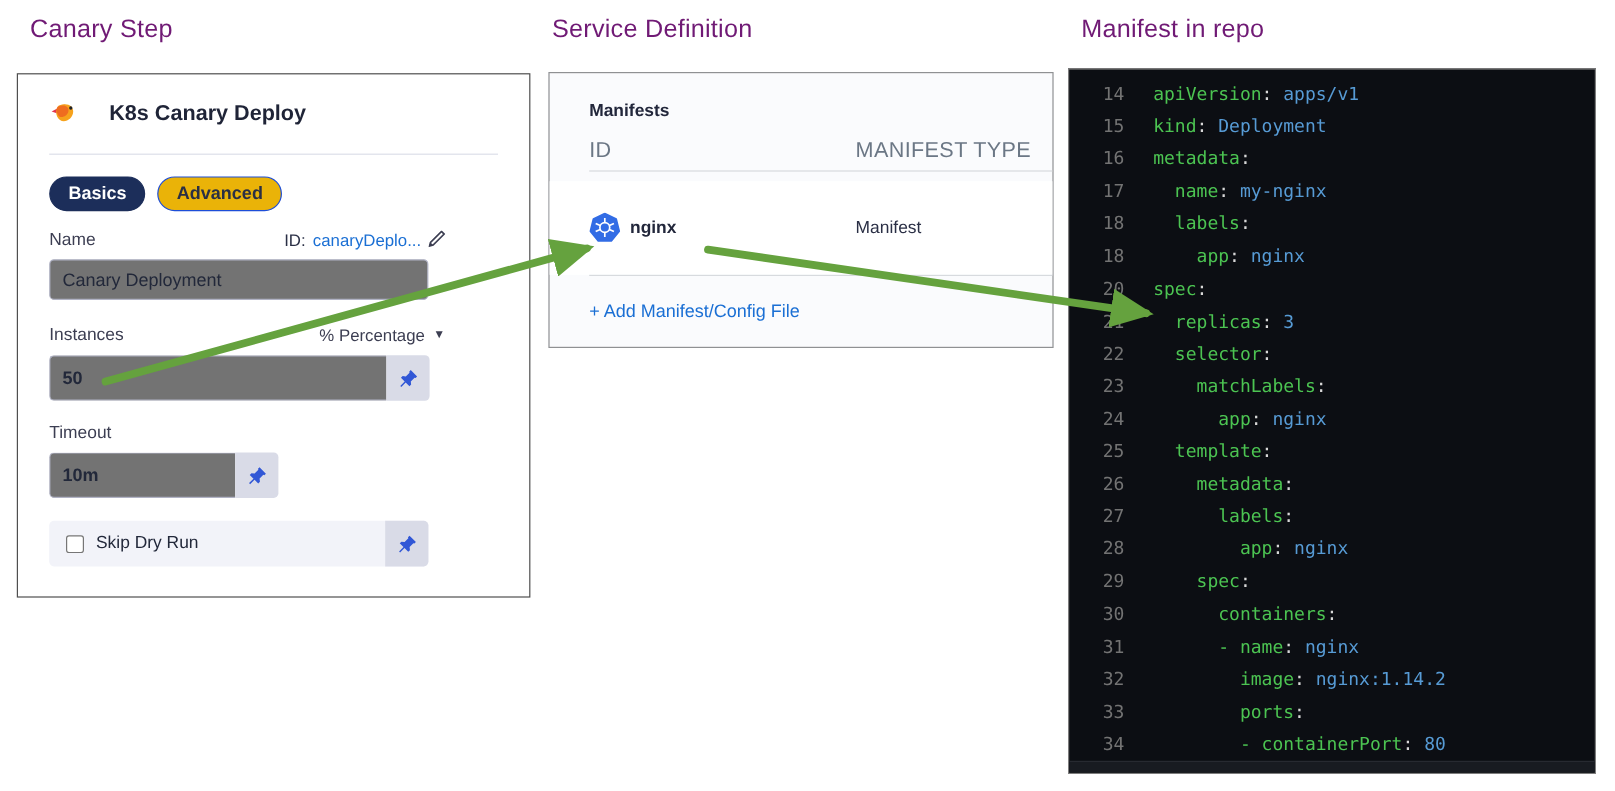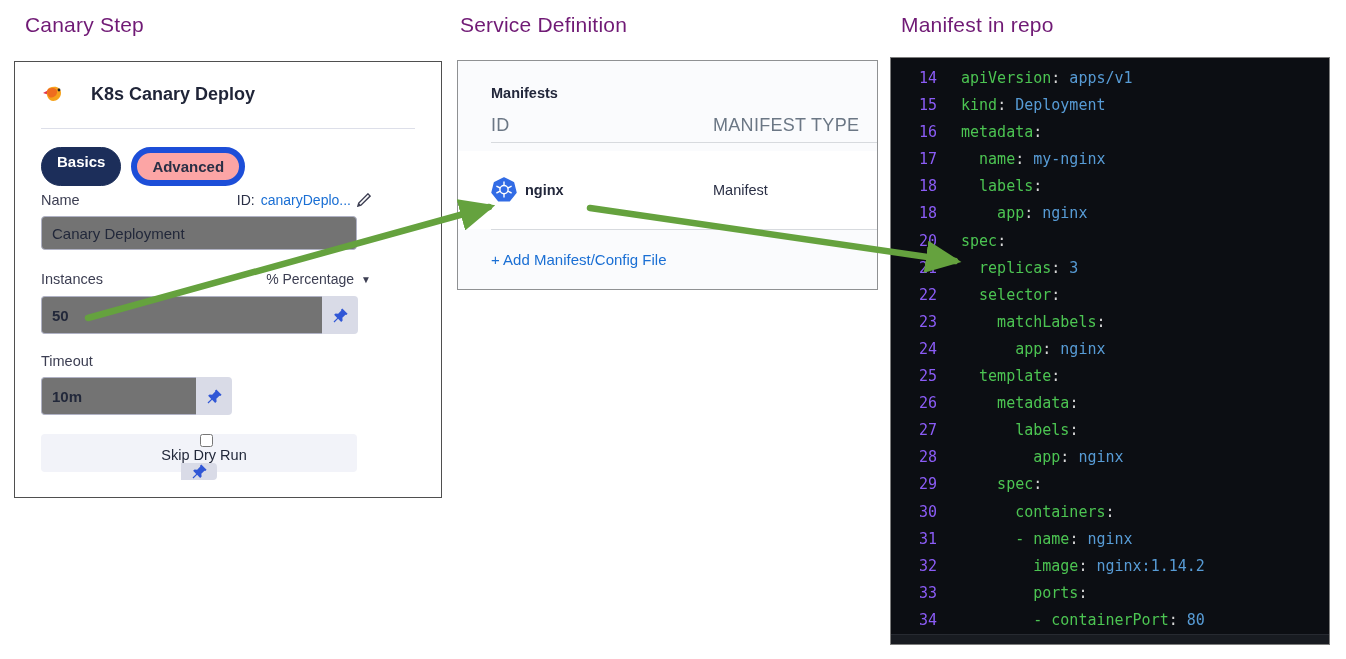--- a/index.html
+++ b/index.html
@@ -10,37 +10,37 @@
 
   
   .panel1 { position:absolute; left:14px; top:61px; width:428px; height:437px;
             background:#fff; border:1.5px solid #4f4f4f; }
   .p1-head { position:absolute; left:26px; top:22px; display:flex; align-items:flex-start; gap:26px; }
   .p1-title { font-size:18px; font-weight:bold; color:#1f2437; }
   .p1-divider { position:absolute; left:26px; right:26px; top:66px; height:1px; background:#dddfe9; }
   .pills { position:absolute; left:26px; top:85px; display:flex; gap:10px; }
   .pill { font-size:15px; font-weight:bold; padding:5px 15px; border-radius:999px; cursor:pointer; }
   .pill.active { background:#1c2e5a; color:#fff; border:1px solid #1c2e5a; }
-  .pill.inactive { background:#fca5a5; color:#2a2f45; border:6px solid #1d4ed8; }
+  .pill.inactive { background:#eab308; color:#2a2f45; border:1px solid #1d4ed8; }
   .field-label-row { position:absolute; left:26px; width:330px; display:flex;
                      justify-content:space-between; align-items:center; font-size:14.5px; color:#3c3e52; }
-  .id-group { display:flex; align-items:center; gap:6px; font-size:14px; color:#2a2f45; }
+  .id-group { display:flex; gap:6px; font-size:14px; color:#2a2f45; }
   .id-link { color:#1a6fd4; cursor:pointer; }
   .edit-icon svg { display:block; }
   .text-input { border:1px solid #b0b2c4; border-radius:4px; height:34px; font-size:15px;
                 color:#22283a; padding:0 10px; font-family:"Liberation Sans", sans-serif;
                 background:#737373; outline:none; }
   .input-group { position:absolute; display:flex; }
   .input-group .text-input { border-radius:4px 0 0 4px; border-right:none; }
   .pin-box { width:36px; background:#d9dbe7; border-radius:0 4px 4px 0; display:flex;
              align-items:center; justify-content:center; cursor:pointer; }
   .unit-group { display:flex; align-items:center; gap:7px; font-size:14px; color:#3c3e52; cursor:pointer; }
   .caret { font-size:10px; color:#3c3e52; }
   .skip-row { position:absolute; left:26px; top:372px; width:316px; height:38px; background:#f2f3f9;
-              border-radius:4px; display:flex; align-items:center;flex-direction:column; }
+              border-radius:4px; display:flex; align-items:center; }
   .skip-row .chk { margin-left:14px; width:15px; height:15px; accent-color:#1c2e5a; cursor:pointer; }
   .skip-row label { margin-left:10px; font-size:14.5px; color:#22283a; flex:1; }
   .skip-row .pin-box { height:38px; border-radius:0 4px 4px 0; }
 
   
   .panel2 { position:absolute; left:457px; top:60px; width:421px; height:230px;
             background:#fafbfd; border:1px solid #8f9193; }
   .p2-heading { position:absolute; left:33px; top:24px; font-size:14.5px; font-weight:bold; color:#22273b; }
   .p2-colhead { position:absolute; top:54px; font-size:18px; color:#6b7785; letter-spacing:.3px; }
   .p2-divider { position:absolute; left:33px; right:0; height:1px; background:#d7dade; }
@@ -51,21 +51,21 @@
   .k8s-badge { position:absolute; left:33px; width:26px; height:26px; }
   .add-link { position:absolute; left:33px; top:190px; font-size:15px; color:#1a6fd4;
               font-weight:500; cursor:pointer; }
 
   
   .panel3 { position:absolute; left:890px; top:57px; width:440px; height:588px;
             background:#0c0e13; border:1px solid #7d7d7d; overflow:hidden; }
   .code-lines { position:absolute; top:7px; left:0; right:0;
                 font-family:"DejaVu Sans Mono", monospace; font-size:15px; }
   .code-line { display:flex; height:27.1px; line-height:27.1px; white-space:pre; }
-  .ln { width:46px; text-align:right; color:#8b5cf6; flex:none; }
+  .ln { width:46px; text-align:right; color:#737373; flex:none; }
   .code-text { padding-left:24px; }
   .yk { color:#4cc452; }
   .yv { color:#579bd5; }
   .yp { color:#d8d8d8; }
   .editor-bottom { position:absolute; left:0; right:0; bottom:0; height:10px;
                    background:#181b21; border-top:1px solid #272a31; }
 
   
   .arrow-layer { position:absolute; left:0; top:0; width:1346px; height:659px;
                  pointer-events:none; z-index:40; }

